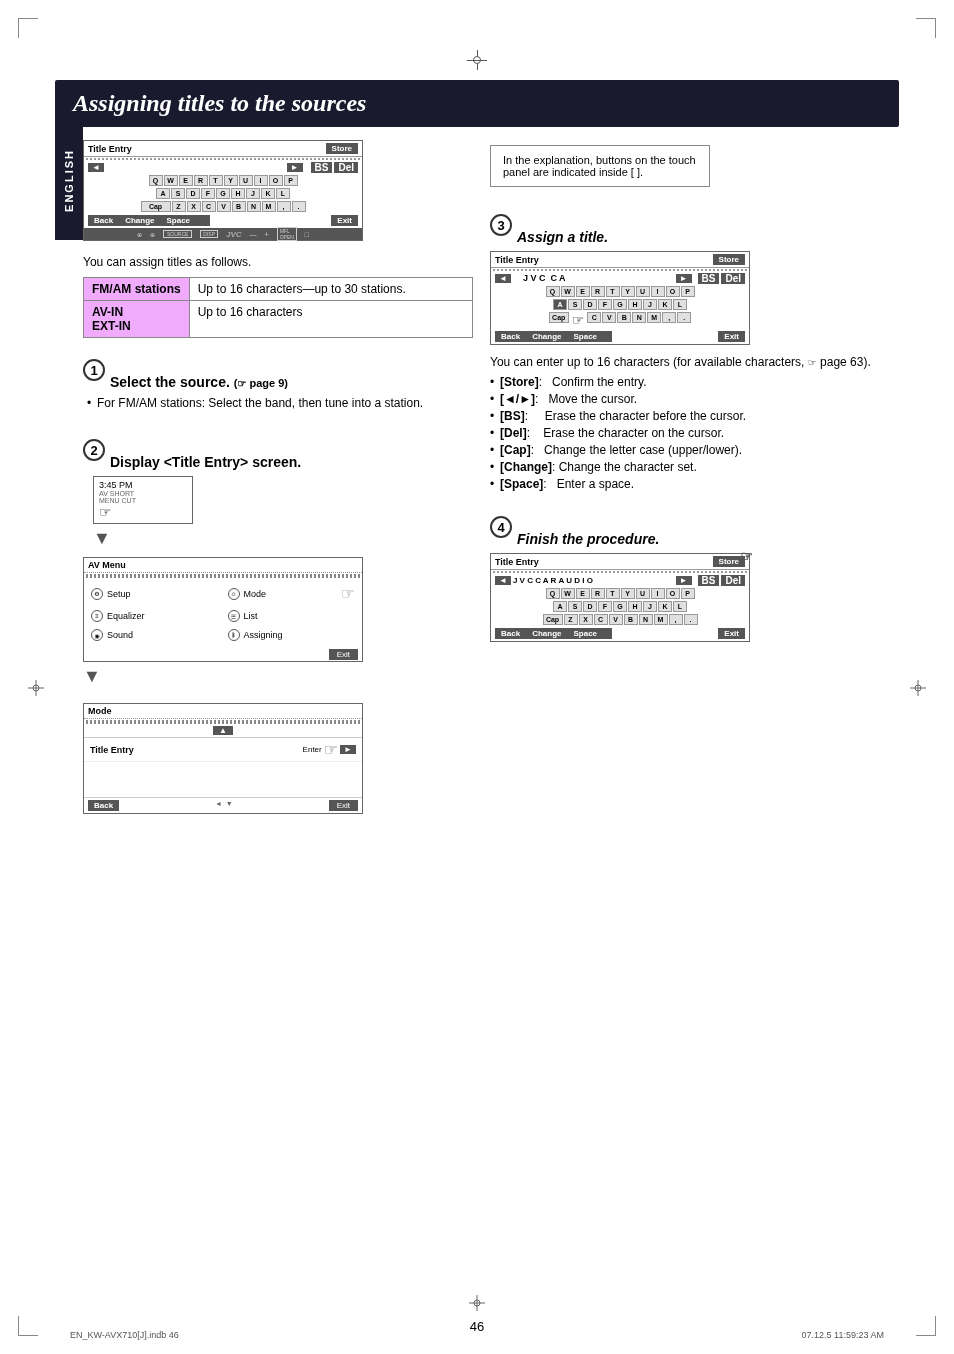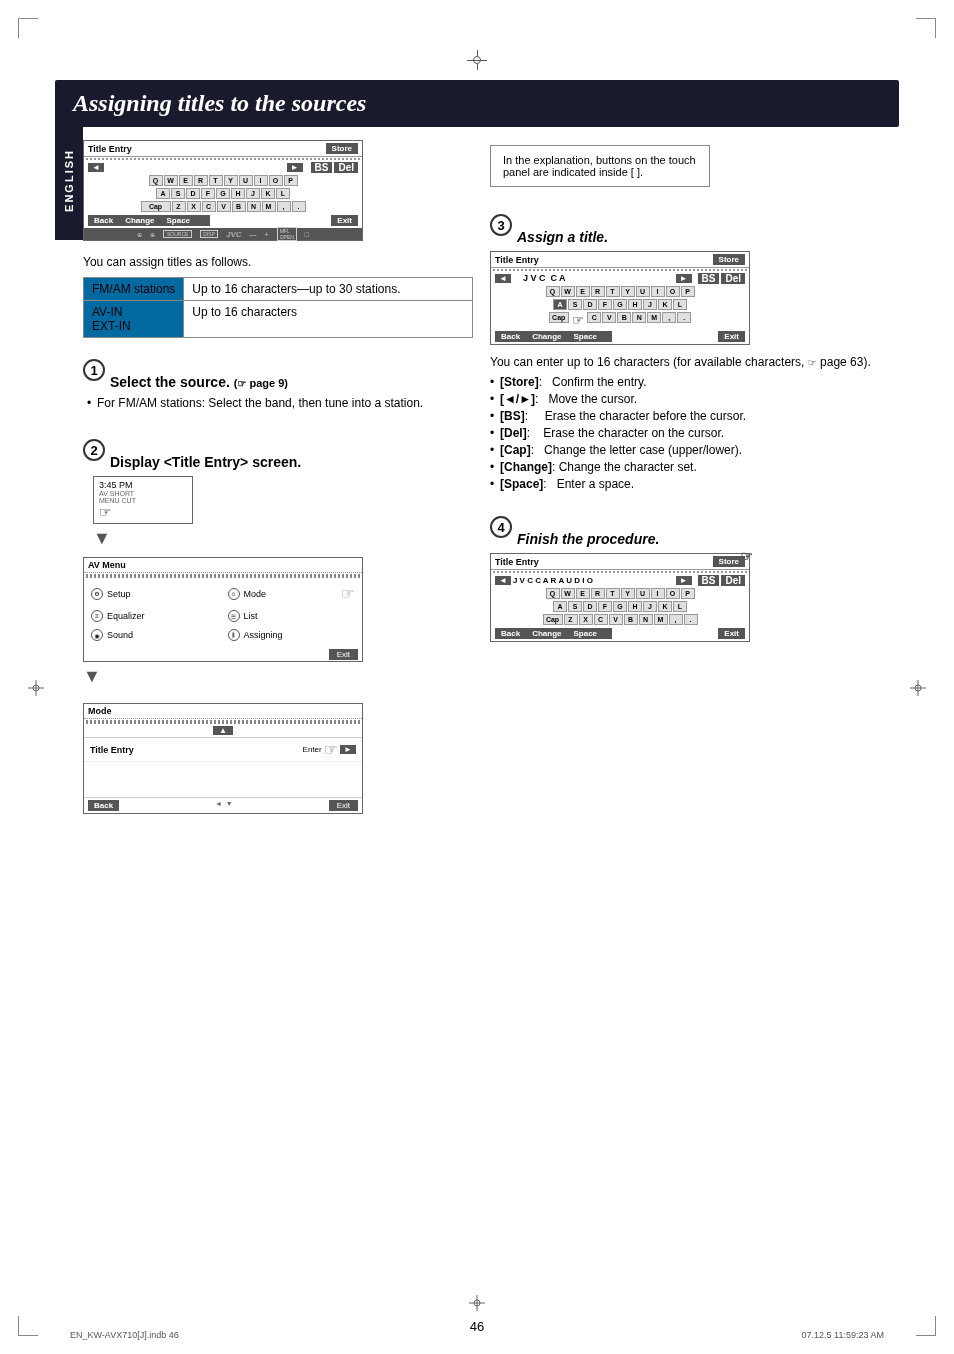--- a/index.html
+++ b/index.html
@@ -234,23 +234,23 @@
       width: 100%;
       margin-bottom: 10px;
       font-size: 12px;
     }
     .info-table td {
       border: 1px solid #888;
       padding: 4px 8px;
       vertical-align: top;
     }
     .info-table td:first-child {
-      font-weight: normal;
+      font-weight: bold;
       white-space: nowrap;
-      background: #0369a1;
+      background: #f0abfc;
       width: 90px;
     }
 
     
     .bullet-list {
       list-style: none;
       padding: 0;
       font-size: 12px;
     }
     .bullet-list li {

